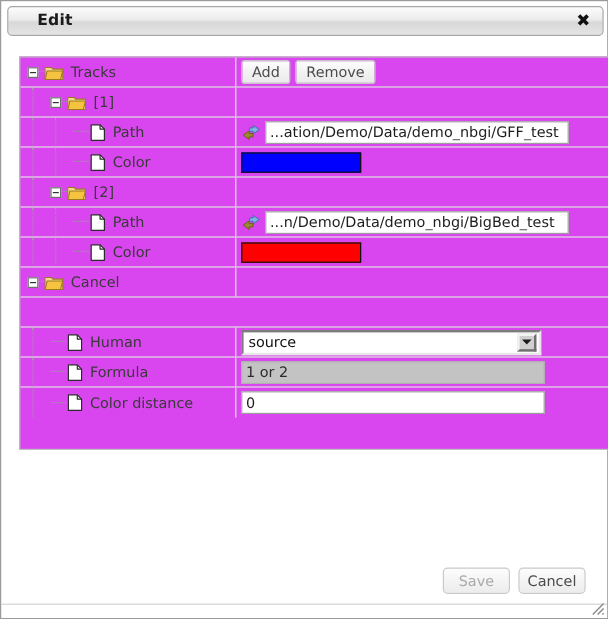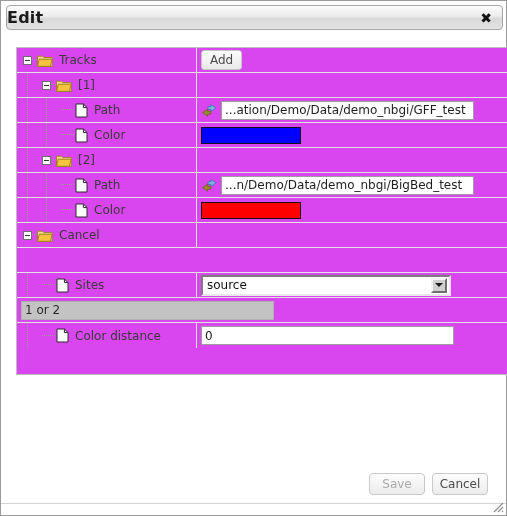--- a/index.html
+++ b/index.html
@@ -34,22 +34,22 @@
     width: 497px;
     height: 25px;
     box-sizing: border-box;
     border: 1px solid #a6a6a6;
     border-radius: 4px;
     background: linear-gradient(to bottom, #fcfcfc 0%, #ebebeb 45%, #d8d8d8 55%, #e4e4e4 100%);
     display: flex;
     align-items: center;
   }
   .title-text {
-    margin-left: 0;
-    font-size: 16px;
+    margin-left: 24px;
+    font-size: 13px;
     font-weight: bold;
     color: #1b1b1b;
     letter-spacing: 0.2px;
   }
   .close-btn {
     position: absolute;
     right: 8px;
     top: 50%;
     transform: translateY(-50%);
     font-size: 14px;
@@ -321,20 +321,21 @@
           <span class="folder-icon">
             <svg width="16" height="13" viewBox="0 0 16 13">
               <path d="M0.5 2.2 L0.5 12.3 L15.3 12.3 L15.3 3.6 L7.0 3.6 L5.6 2.2 Z" fill="#F6D98A" stroke="#9C7B1E" stroke-width="0.9" stroke-linejoin="round"></path>
               <path d="M2.2 5.2 L15.2 5.2 L13.4 12.3 L0.6 12.3 Z" fill="#F5C33F" stroke="#9C7B1E" stroke-width="0.9" stroke-linejoin="round"></path>
             </svg>
           </span>
           <span class="label-text">Tracks</span>
         </div>
         <div class="cell-value">
           <button class="btn">Add</button>
+          <button class="btn">Remove</button>
         </div>
       </div>
       <div class="row">
         <div class="cell-label">
           <span style="flex:0 0 6px"></span>
           <span class="indent" style="width:19px">
             <span class="guide" style="left:4px"></span>
           </span>
           <span class="expander"></span>
           <span class="exp-dash"></span>
@@ -490,30 +491,44 @@
           <span class="indent" style="width:19px">
             <span class="guide" style="left:4px"></span>
           </span>
           <span class="leaf-dash"></span>
           <span class="file-icon">
             <svg width="13" height="15" viewBox="0 0 13 15">
               <path d="M1 1 L8.4 1 L12 4.6 L12 14 L1 14 Z" fill="#ffffff" stroke="#2b2b2b" stroke-width="1" stroke-linejoin="round"></path>
               <path d="M8.4 1 L8.4 4.6 L12 4.6" fill="none" stroke="#2b2b2b" stroke-width="1" stroke-linejoin="round"></path>
             </svg>
           </span>
-          <span class="label-text">Sites</span>
+          <span class="label-text">Human</span>
         </div>
         <div class="cell-value">
           <span class="select">
             <span class="select-text">source</span>
             <span class="select-arrow"></span>
           </span>
         </div>
       </div>
       <div class="row">
+        <div class="cell-label">
+          <span style="flex:0 0 6px"></span>
+          <span class="indent" style="width:19px">
+            <span class="guide" style="left:4px"></span>
+          </span>
+          <span class="leaf-dash"></span>
+          <span class="file-icon">
+            <svg width="13" height="15" viewBox="0 0 13 15">
+              <path d="M1 1 L8.4 1 L12 4.6 L12 14 L1 14 Z" fill="#ffffff" stroke="#2b2b2b" stroke-width="1" stroke-linejoin="round"></path>
+              <path d="M8.4 1 L8.4 4.6 L12 4.6" fill="none" stroke="#2b2b2b" stroke-width="1" stroke-linejoin="round"></path>
+            </svg>
+          </span>
+          <span class="label-text">Formula</span>
+        </div>
         <div class="cell-value">
           <input class="text-input full disabled" type="text" readonly="" value="1 or 2" style="">
         </div>
       </div>
       <div class="row">
         <div class="cell-label">
           <span style="flex:0 0 6px"></span>
           <span class="indent" style="width:19px">
             <span class="guide" style="left:4px"></span>
           </span>

